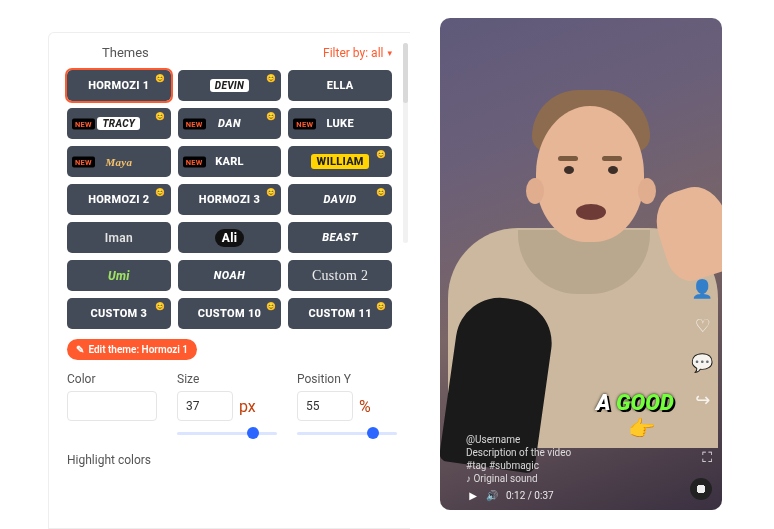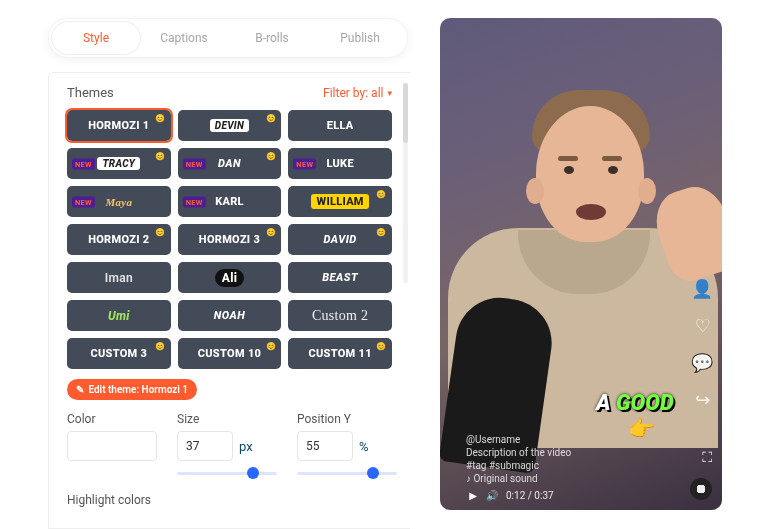--- a/index.html
+++ b/index.html
@@ -2,45 +2,45 @@
 <html><head>
 <meta charset="utf-8">
 <style>
 * { box-sizing: border-box; margin: 0; padding: 0; font-family: -apple-system, BlinkMacSystemFont, "Segoe UI", Roboto, Arial, sans-serif; }
 body { background: #ffffff; width: 774px; height: 529px; overflow: hidden; display: flex; padding: 18px 12px 0 48px; gap: 30px; }
 .left { width: 362px; display: flex; flex-direction: column; }
 .tabs { display: flex; background: #fff; border-radius: 999px; width: 360px; padding: 3px; box-shadow: 0 2px 8px rgba(0,0,0,0.06); border: 1px solid #f3f3f3; }
 .tab { flex: 1; text-align: center; font-size: 12px; color: #a7a7a7; padding: 9px 0; border-radius: 999px; cursor: pointer; }
 .tab.active { color: #ff5b2e; box-shadow: 0 0 0 1px #eee; background: #fff; }
 .panel { margin-top: 14px; border: 1px solid #eee; border-right: none; border-radius: 6px 0 0 0; padding: 12px 18px 0 18px; flex: 1; position: relative; overflow: hidden; }
-.panel-head { display: flex; justify-content: space-between; align-items: center; font-size: 13px; color: #555; margin-bottom: 10px; }
+.panel-head { display: flex; justify-content: space-between; align-items: center; font-size: 13px; color: #555; margin-bottom: 10px; margin-left: 35px; }
 .filter { color: #ff5b2e; font-size: 12px; display: inline-flex; align-items: center; gap: 4px; }
 .filter-chev { font-size: 9px; }
 .theme-grid { display: grid; grid-template-columns: repeat(3, 1fr); gap: 7px 7px; }
 .th { position: relative; height: 31px; background: #444b58; border-radius: 5px; display: flex; align-items: center; justify-content: center; font-size: 11px; font-weight: 800; color: #fff; letter-spacing: .3px; cursor: pointer; text-transform: uppercase; }
 .th.sel { outline: 2px solid #ff5b2e; justify-content: center; }
-.th .new { position: absolute; left: 5px; top: 50%; transform: translateY(-50%); background: #4c1d95; color: #ff5b2e; font-size: 7.5px; font-weight: 700; padding: 1px 3px; border-radius: 2px; }
+.th .new { position: absolute; left: 5px; top: 50%; transform: translateY(-50%); background: #000000; color: #ff5b2e; font-size: 7.5px; font-weight: 700; padding: 1px 3px; border-radius: 2px; }
 .th .dot { position: absolute; right: 5px; top: 4px; font-size: 8px; }
 .th .lbl { display: inline-block; }
 .th.style-pill .lbl { background: #fff; color: #222; padding: 1px 5px; border-radius: 3px; font-size: 10px; font-weight: 800; font-style: italic; }
 .th.style-yellow .lbl { background: #ffd400; color: #222; padding: 1px 5px; border-radius: 3px; font-weight: 800; }
 .th.style-plain .lbl { color: #e4e4e4; font-weight: 600; text-transform: none; font-size: 12px; }
 .th.style-italic .lbl { font-style: italic; font-weight: 800; letter-spacing: .5px; }
 .th.style-orange .lbl { color: #f5c26b; font-family: Georgia, serif; font-style: italic; text-transform: none; }
 .th.style-green .lbl { color: #9fe163; text-transform: none; font-style: italic; font-size: 12px; }
 .th.style-black .lbl { background: #111; color: #fff; padding: 2px 7px; border-radius: 10px; font-weight: 800; font-size: 12px; text-transform: none; }
 .th.style-script .lbl { font-family: "Brush Script MT", cursive; text-transform: none; font-weight: 400; font-size: 14px; color: #eee; }
 .edit-btn { margin-top: 10px; display: inline-flex; align-items: center; gap: 4px; background: #ff5b2e; color: #fff; font-size: 10px; font-weight: 600; padding: 5px 9px; border-radius: 12px; cursor: pointer; width: fit-content; }
 .controls { display: flex; gap: 20px; margin-top: 12px; }
 .ctrl { display: flex; flex-direction: column; gap: 5px; }
 .ctrl-label { font-size: 12px; color: #555; }
 .ctrl-row { display: flex; align-items: center; gap: 6px; }
 .ctrl input { width: 56px; height: 30px; border: 1px solid #e5e5e5; border-radius: 4px; font-size: 12px; padding: 0 8px; color: #333; }
 .ctrl.color input { width: 90px; }
-.unit { font-size: 13px; color: #0c4a6e; }
+.unit { font-size: 16px; color: #c2410c; }
 .slider { margin-top: 6px; width: 100px; height: 3px; background: #dbe5ff; border-radius: 2px; position: relative; }
 .slider .knob { position: absolute; width: 12px; height: 12px; background: #2a66ff; border-radius: 50%; top: -5px; }
 .hc { margin-top: 18px; font-size: 12px; color: #555; }
 .scrollbar { position: absolute; right: 2px; top: 10px; width: 5px; height: 200px; background: #f1f1f1; border-radius: 3px; }
 .scrollbar .thumb { width: 5px; height: 60px; background: #d9d9d9; border-radius: 3px; }
 
 .right { width: 282px; height: 492px; border-radius: 10px; overflow: hidden; position: relative; background: linear-gradient(160deg, #5f5a7a 0%, #6a5f79 25%, #7a6566 55%, #3a3040 100%); }
 .person { position: absolute; inset: 0; }
 .head { position: absolute; left: 96px; top: 88px; width: 108px; height: 136px; background: #e6b696; border-radius: 50% 50% 46% 46%; }
 .hair { position: absolute; left: 92px; top: 72px; width: 118px; height: 62px; background: #8d6b4e; border-radius: 60px 60px 20px 20px; }
@@ -67,26 +67,20 @@
 .timebar { display: flex; align-items: center; gap: 6px; margin-top: 4px; }
 .disc { width: 22px; height: 22px; border-radius: 50%; background: radial-gradient(circle, #eee 28%, #222 29%); position: absolute; right: 10px; bottom: 10px; }
 .ri { position: absolute; right: 10px; bottom: 44px; font-size: 14px; color: #fff; opacity: .9; }
 .sidei { position: absolute; right: 8px; display: flex; flex-direction: column; gap: 16px; top: 260px; color: #fff; opacity: .85; align-items: center; }
 .sidei span { font-size: 18px; }
 </style>
 </head>
 <body>
 
 <div class="left">
-  <div class="tabs">
-    <div class="tab active">Style</div>
-    <div class="tab">Captions</div>
-    <div class="tab">B-rolls</div>
-    <div class="tab">Publish</div>
-  </div>
 
   <div class="panel">
     <div class="scrollbar">
         <div class="thumb"></div>
       </div>
 
     <div class="panel-head">
       <span>Themes</span>
       <span class="filter">
         <span>Filter by: all</span>

